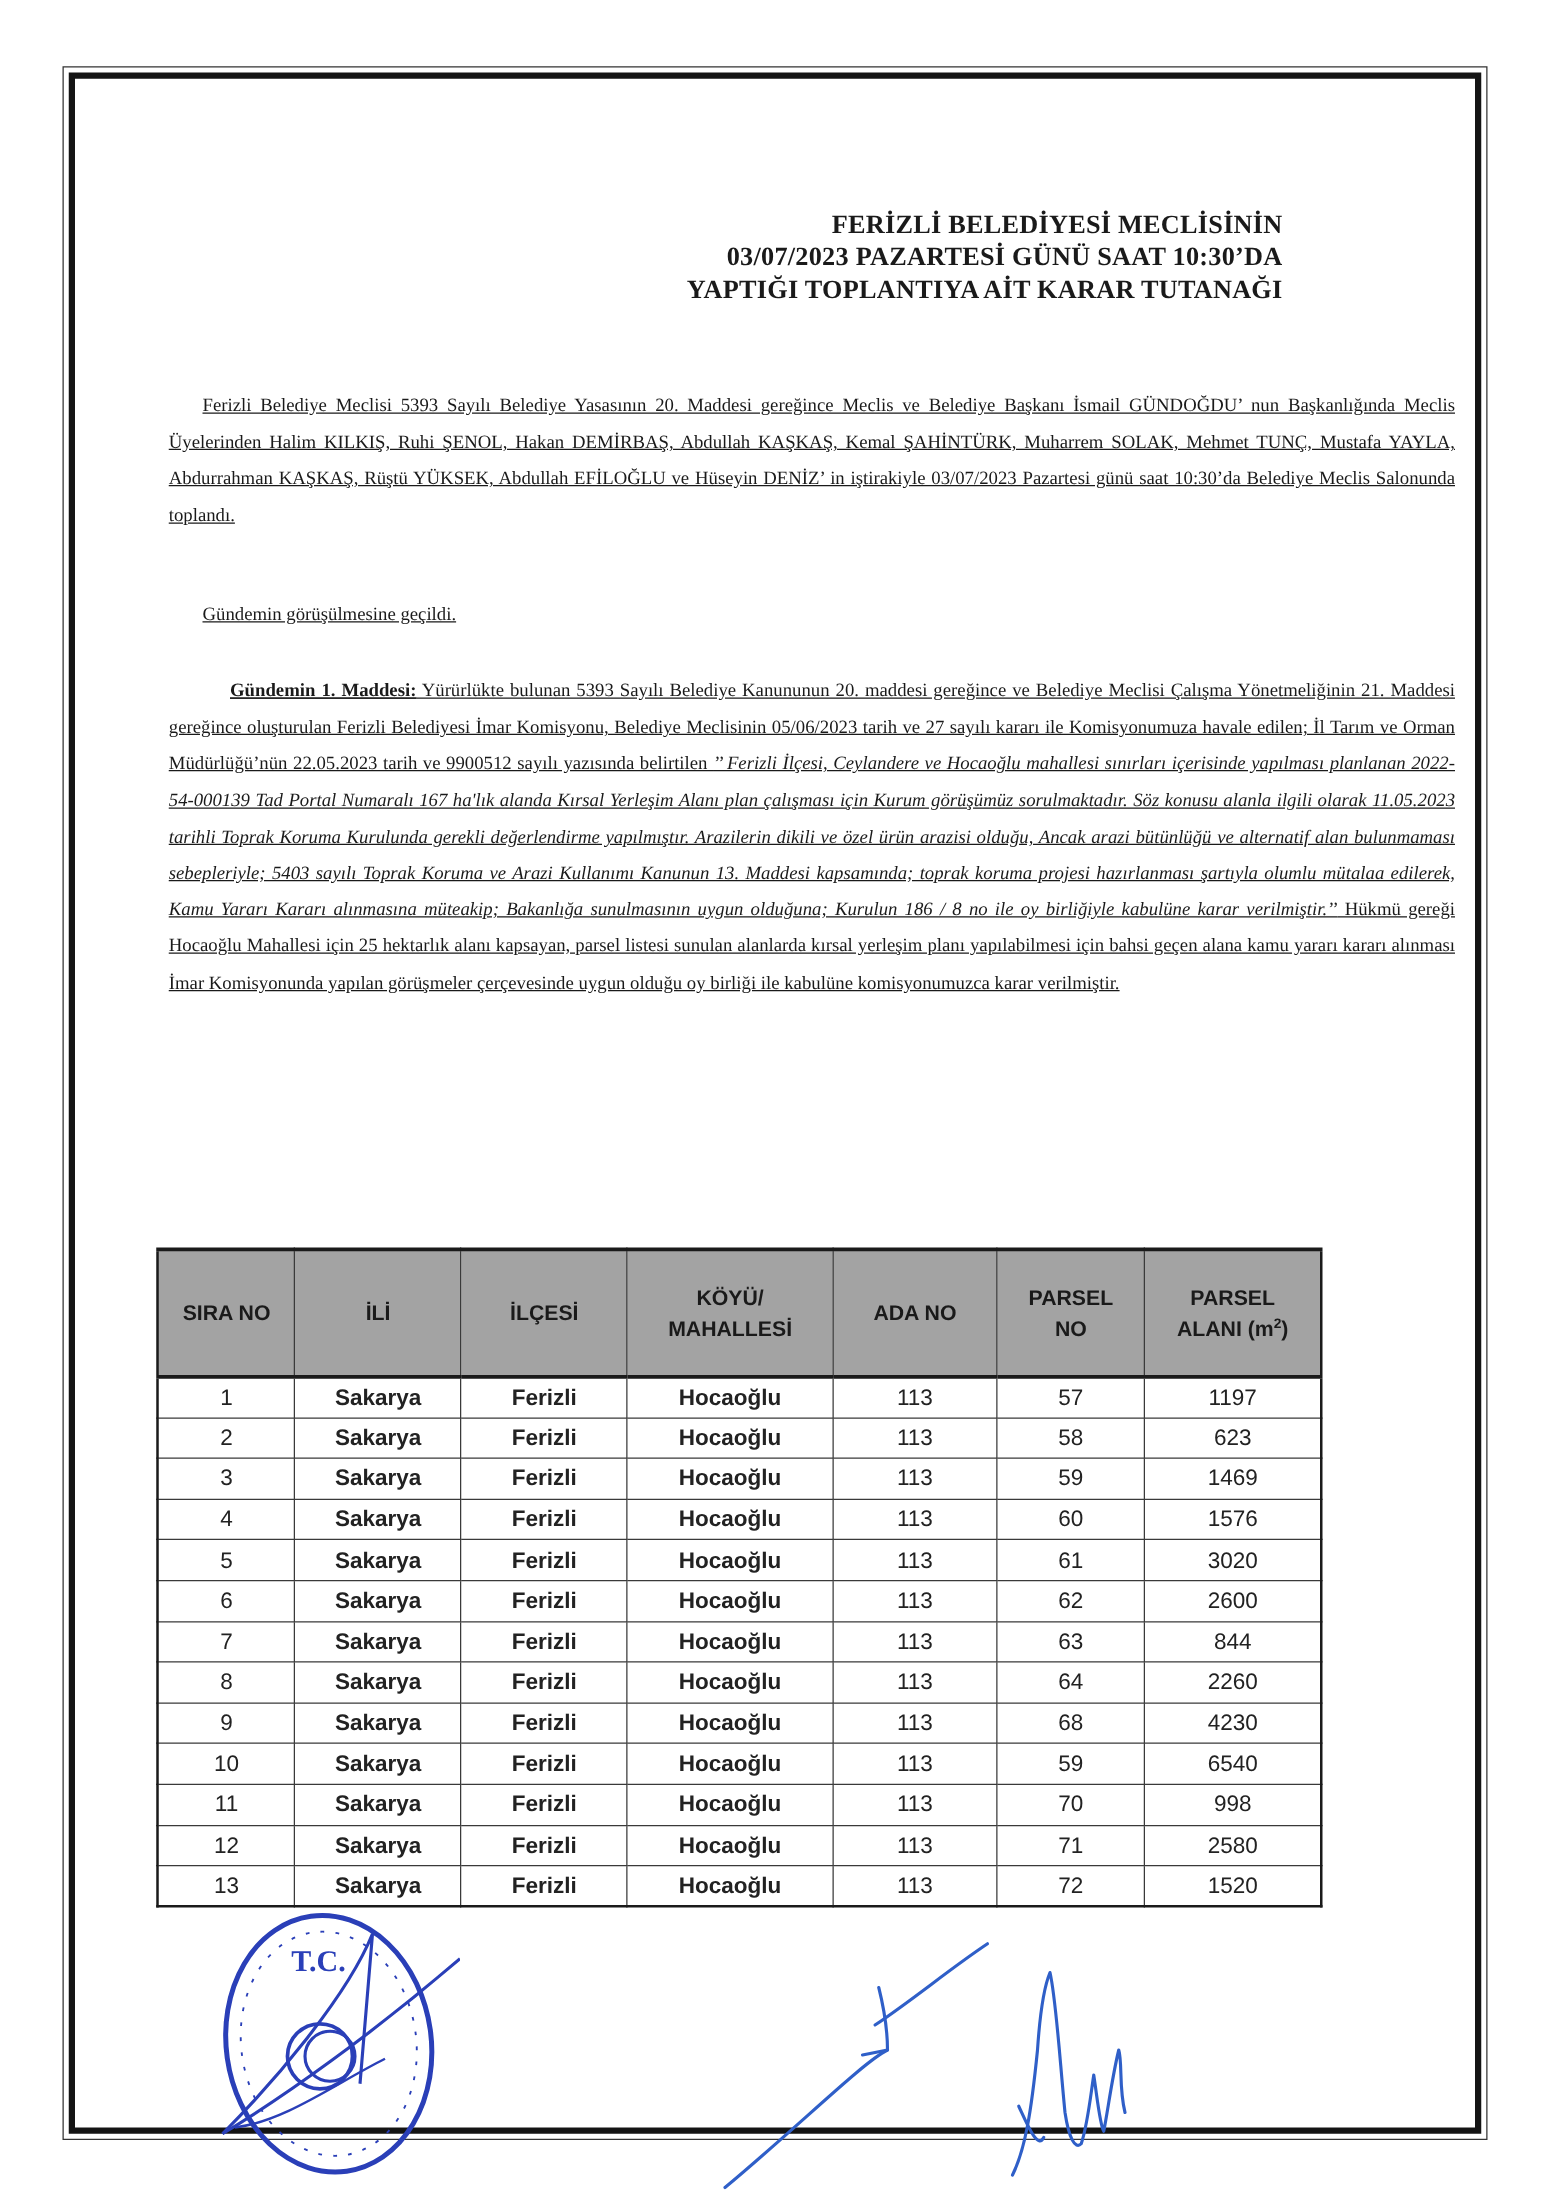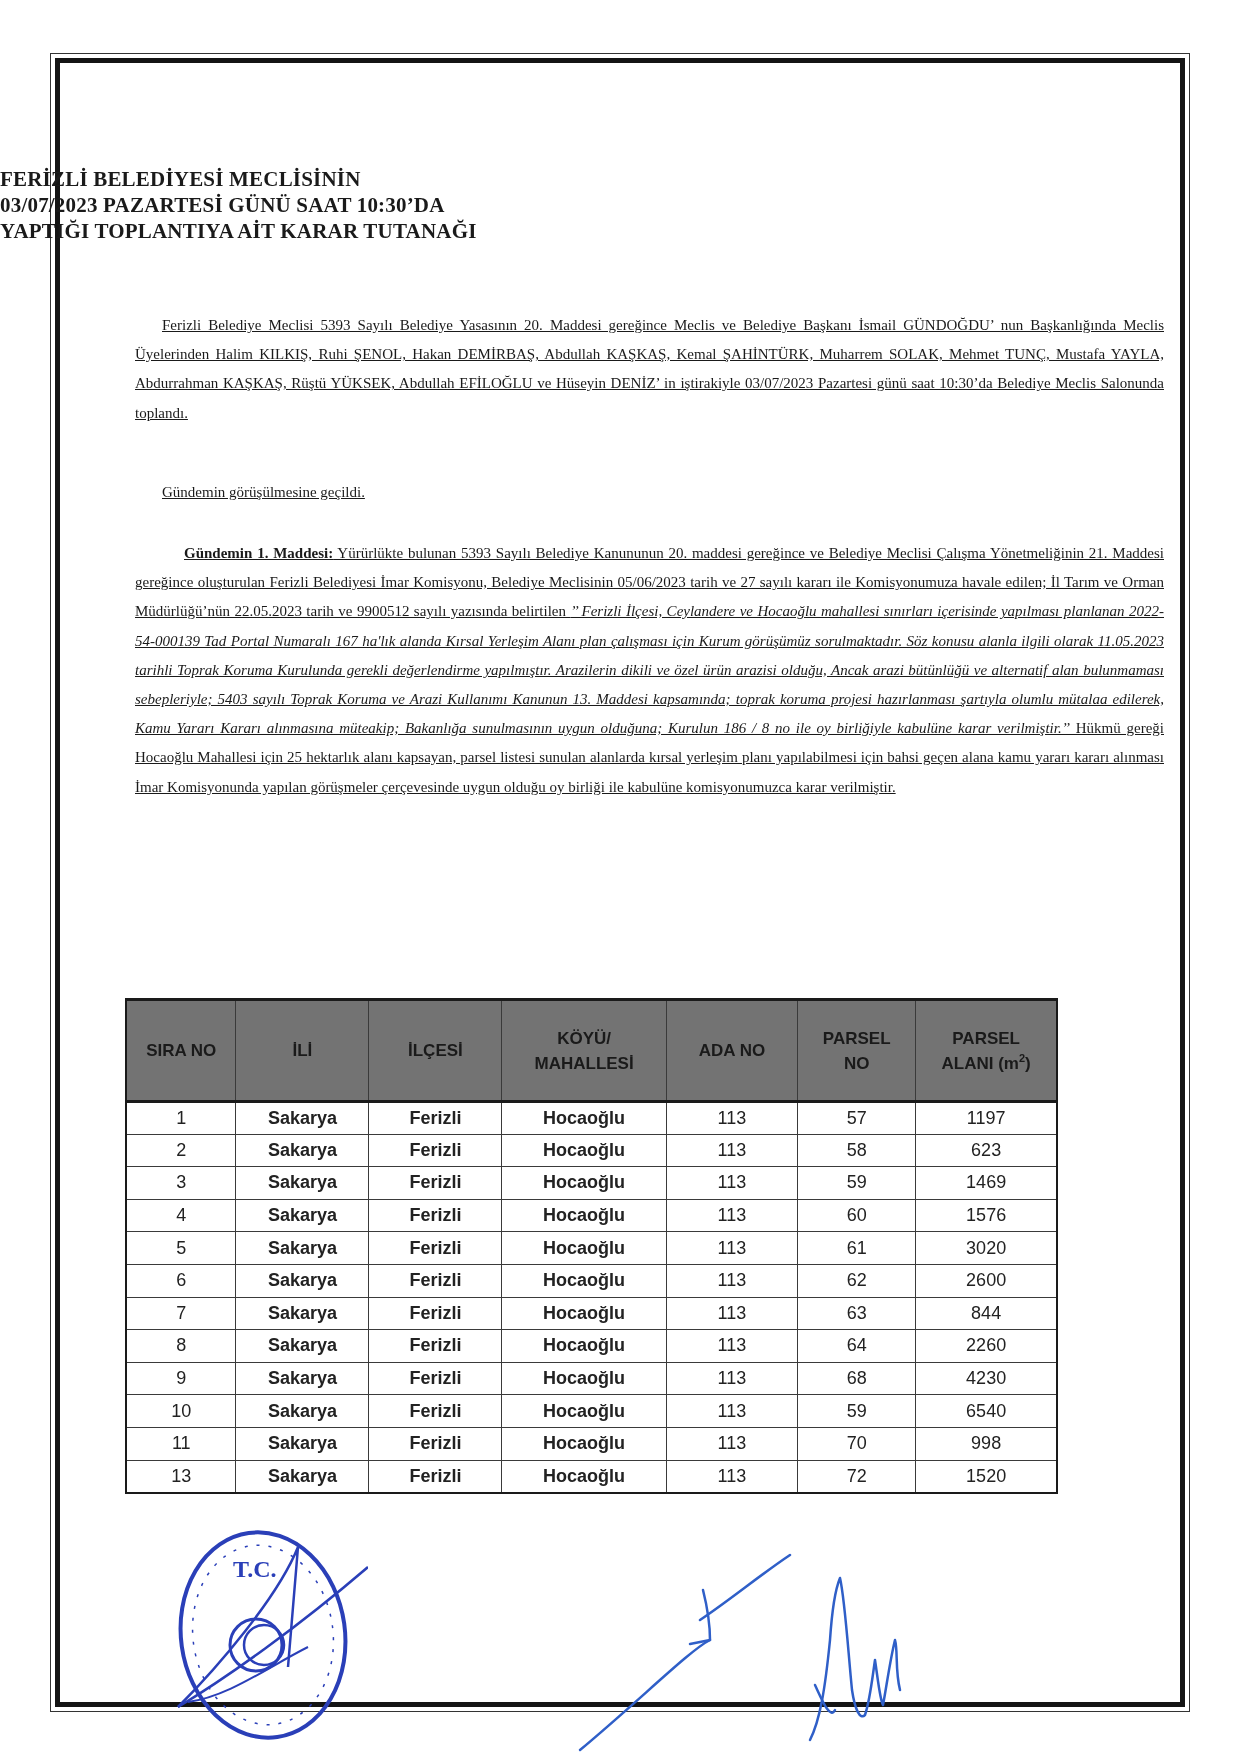--- a/index.html
+++ b/index.html
@@ -32,21 +32,21 @@
       width: 1130px;
       height: 1649px;
       border: 5px solid #141414;
       box-sizing: border-box;
     }
     .heading {
       position: absolute;
       left: 0;
       top: 166px;
       width: 1026px;
-      text-align: left;
+      text-align: right;
       font-weight: bold;
       font-size: 21px;
       line-height: 26px;
       letter-spacing: 0.2px;
     }
     .heading div { white-space: nowrap; }
     .body-text {
       position: absolute;
       left: 135px;
       width: 1029px;
@@ -75,21 +75,21 @@
       border-collapse: collapse;
       font-family: "Liberation Sans", "DejaVu Sans", sans-serif;
     }
     .parcel-table th, .parcel-table td {
       border: 1.3px solid #3a3a3a;
       text-align: center;
       padding: 0;
     }
     .parcel-table thead tr {
       height: 102px;
-      background: #737373;
+      background: #a3a3a3;
     }
     .parcel-table thead th {
       font-size: 17px;
       font-weight: bold;
       line-height: 25px;
       border-bottom: 3px solid #1a1a1a;
       color: #1a1a1a;
     }
     .parcel-table thead { border-top: 3px solid #1a1a1a; }
     .parcel-table tbody tr { height: 32.6px; }
@@ -276,20 +276,29 @@
   <tr>
     <td>11</td>
     <td class="bold">Sakarya</td>
     <td class="bold">Ferizli</td>
     <td class="bold">Hocaoğlu</td>
     <td>113</td>
     <td>70</td>
     <td>998</td>
   </tr>
 
+  <tr>
+    <td>12</td>
+    <td class="bold">Sakarya</td>
+    <td class="bold">Ferizli</td>
+    <td class="bold">Hocaoğlu</td>
+    <td>113</td>
+    <td>71</td>
+    <td>2580</td>
+  </tr>
 
   <tr>
     <td>13</td>
     <td class="bold">Sakarya</td>
     <td class="bold">Ferizli</td>
     <td class="bold">Hocaoğlu</td>
     <td>113</td>
     <td>72</td>
     <td>1520</td>
   </tr>

